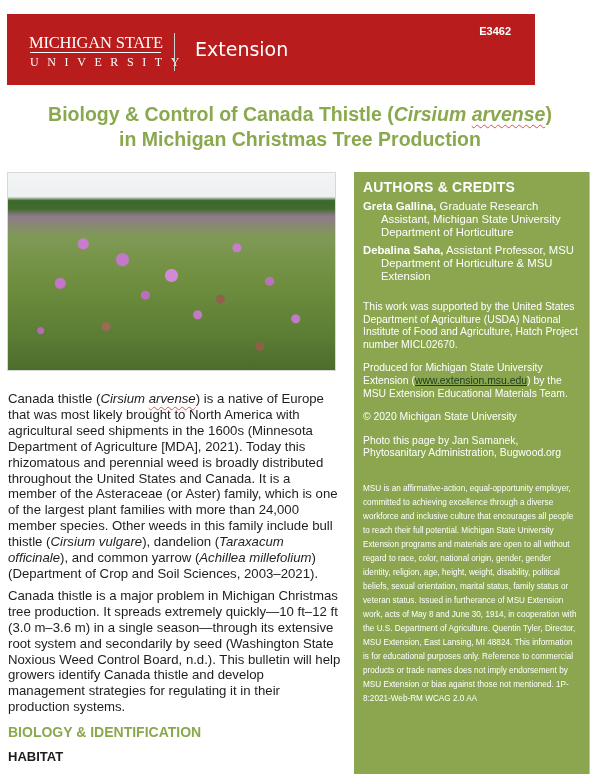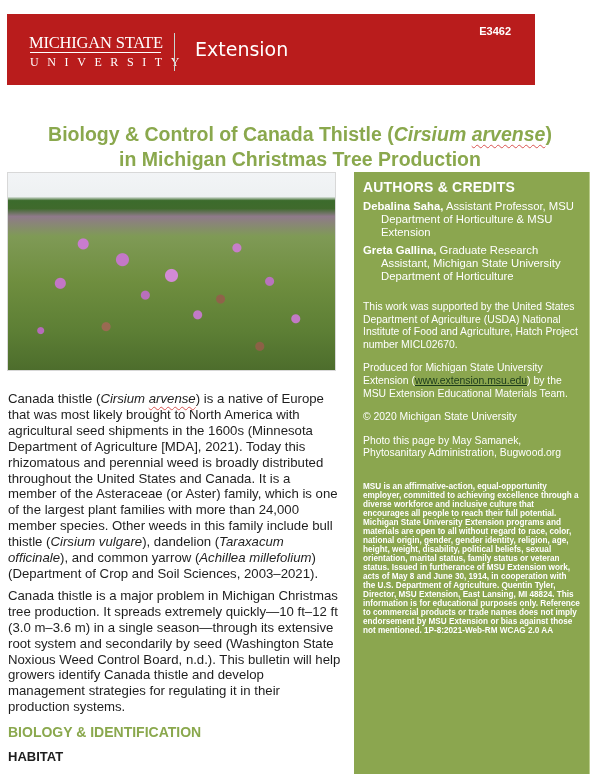--- a/index.html
+++ b/index.html
@@ -33,21 +33,21 @@
     position: absolute; left: 188px; top: 23px;
     font-family: "DejaVu Sans", sans-serif; font-size: 19px; color: #ffffff; line-height: 24px;
   }
   .pub-code {
     position: absolute; right: 24px; top: 11px;
     font-size: 11px; font-weight: bold; color: #ffffff;
   }
 
   .title {
     position: absolute; left: 0; top: 102px; width: 600px; text-align: center;
-    font-size: 19.5px; font-weight: bold; color: #8aa84d; line-height: 25px; margin-top: 20px;
+    font-size: 19.5px; font-weight: bold; color: #8aa84d; line-height: 25px;
   }
   .title .ital { font-style: italic; }
   .squiggle { text-decoration: underline wavy #d9534f; text-decoration-thickness: 1px; text-underline-offset: 3px; }
 
   .photo {
     position: absolute; left: 7px; top: 172px; width: 329px; height: 199px;
     border: 1px solid #d8d8d8; overflow: hidden;
     background:
       radial-gradient(circle at 23% 36%, #c97ccf 0 5px, transparent 6px),
       radial-gradient(circle at 35% 44%, #c478c8 0 6px, transparent 7px),
@@ -81,21 +81,21 @@
   .sidebar {
     position: absolute; left: 354px; top: 172px; width: 236px; height: 738px;
     background: #8ba64f; border-right: 1px solid #b9cc8a; border-bottom: 1px solid #b9cc8a;
     padding: 6px 9px 0 9px; color: #ffffff;
   }
   .sb-title { font-size: 14px; font-weight: bold; line-height: 18px; letter-spacing: 0.2px; margin-bottom: 4px; }
   .author { font-size: 11.3px; line-height: 13px; margin-bottom: 5px; padding-left: 18px; text-indent: -18px; }
   .author b { font-weight: bold; }
   .sb-para { font-size: 10.4px; line-height: 12.6px; margin-top: 11px; }
   .sb-para a { color: #1b3b1a; text-decoration: underline; }
-  .sb-fine { font-size: 8.2px; line-height: 9px; margin-top: 22px; font-weight: bold; }
+  .sb-fine { font-size: 8.2px; line-height: 14px; margin-top: 22px; }
 </style>
 </head>
 <body>
 
 <div class="header">
   <div class="wordmark">
     <div class="wm-line1">MICHIGAN STATE</div>
     <div class="wm-rule"></div>
     <div class="wm-line2">UNIVERSITY</div>
   </div>
@@ -116,20 +116,20 @@
 <div class="body-col">
   <p><span>Canada thistle (</span><i>Cirsium</i><span> </span><i class="squiggle">arvense</i><span>) is a native of Europe that was most likely brought to North America with agricultural seed shipments in the 1600s (Minnesota Department of Agriculture [MDA], 2021). Today this rhizomatous and perennial weed is broadly distributed throughout the United States and Canada. It is a member of the Asteraceae (or Aster) family, which is one of the largest plant families with more than 24,000 member species. Other weeds in this family include bull thistle (</span><i>Cirsium vulgare</i><span>), dandelion (</span><i>Taraxacum officinale</i><span>), and common yarrow (</span><i>Achillea millefolium</i><span>) (Department of Crop and Soil Sciences, 2003–2021).</span></p>
   <p>Canada thistle is a major problem in Michigan Christmas tree production. It spreads extremely quickly—10 ft–12 ft (3.0 m–3.6 m) in a single season—through its extensive root system and secondarily by seed (Washington State Noxious Weed Control Board, n.d.). This bulletin will help growers identify Canada thistle and develop management strategies for regulating it in their production systems.</p>
   <div class="section-head">BIOLOGY &amp; IDENTIFICATION</div>
   <div class="sub-head">HABITAT</div>
   <p>Canada thistle can be found growing in disturbed areas such as roadsides, trails, fields, field margins, pastures,</p>
 </div>
 
 <aside class="sidebar">
   <div class="sb-title">AUTHORS &amp; CREDITS</div>
+  <div class="author"><b class="squiggle-name">Greta Gallina,</b><span> Graduate Research Assistant, Michigan State University Department of Horticulture</span></div>
   <div class="author"><b>Debalina Saha,</b><span> Assistant Professor, MSU Department of Horticulture &amp; MSU Extension</span></div>
-  <div class="author"><b class="squiggle-name">Greta Gallina,</b><span> Graduate Research Assistant, Michigan State University Department of Horticulture</span></div>
   <p class="sb-para" style="margin-top:18px">This work was supported by the United States Department of Agriculture (USDA) National Institute of Food and Agriculture, Hatch Project number MICL02670.</p>
   <p class="sb-para"><span>Produced for Michigan State University Extension (</span><a>www.extension.msu.edu</a><span>) by the MSU Extension Educational Materials Team.</span></p>
   <p class="sb-para">© 2020 Michigan State University</p>
-  <p class="sb-para">Photo this page by May Samanek, Phytosanitary Administration, Bugwood.org</p>
+  <p class="sb-para">Photo this page by Jan Samanek, Phytosanitary Administration, Bugwood.org</p>
   <p class="sb-fine">MSU is an affirmative-action, equal-opportunity employer, committed to achieving excellence through a diverse workforce and inclusive culture that encourages all people to reach their full potential. Michigan State University Extension programs and materials are open to all without regard to race, color, national origin, gender, gender identity, religion, age, height, weight, disability, political beliefs, sexual orientation, marital status, family status or veteran status. Issued in furtherance of MSU Extension work, acts of May 8 and June 30, 1914, in cooperation with the U.S. Department of Agriculture. Quentin Tyler, Director, MSU Extension, East Lansing, MI 48824. This information is for educational purposes only. Reference to commercial products or trade names does not imply endorsement by MSU Extension or bias against those not mentioned. 1P-8:2021-Web-RM WCAG 2.0 AA</p>
 </aside>
 
 </body></html>

